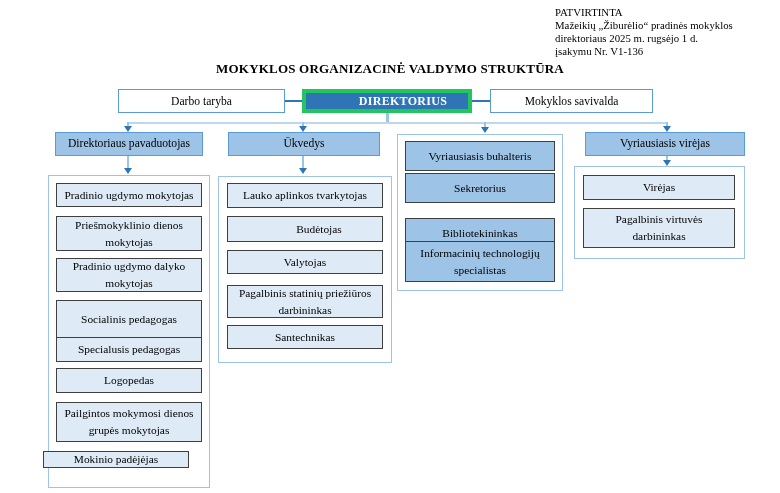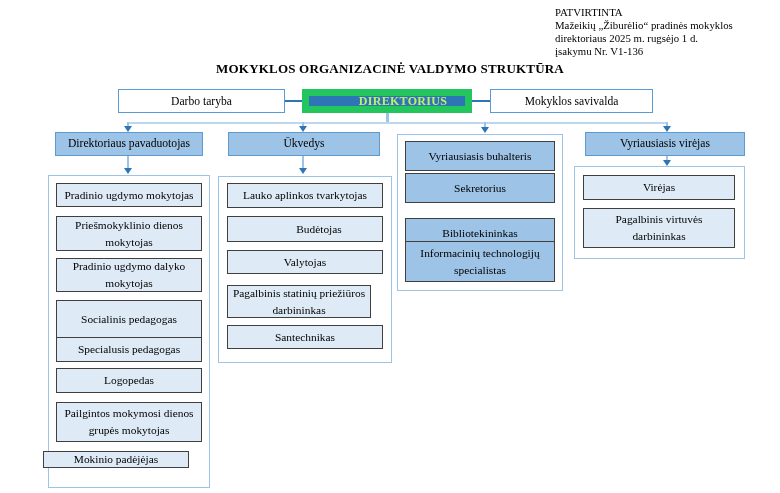--- a/index.html
+++ b/index.html
@@ -6,22 +6,22 @@
   #canvas{
     position:relative;width:780px;height:493px;background:#ffffff;
     font-family:"Liberation Serif", serif;color:#000;overflow:hidden;
   }
   .abs{position:absolute;box-sizing:border-box;}
   .approval{font-size:10.8px;line-height:1.2;white-space:nowrap;}
   .page-title{left:0;top:61px;width:780px;text-align:center;font-weight:bold;
     font-size:13px;letter-spacing:.2px;}
   .flexc{display:flex;align-items:center;justify-content:center;text-align:center;}
   .whitebox{background:#fff;border:1px solid #5B9BD5;font-size:11.6px;}
-  .director{background:#2E75B6;border:7px solid #22c55e;font-weight:bold;
-    font-size:12px;letter-spacing:.3px;color:#bef264;padding-left:32px;}
+  .director{background:#2E75B6;border:4px solid #22c55e;font-weight:bold;
+    font-size:12px;letter-spacing:.3px;color:#ffffff;padding-left:32px;}
   .hdr{background:#9DC3E6;border:1px solid #5B9BD5;font-size:11.6px;line-height:1.25;}
   .containerbox{background:#fff;border:1.5px solid #9DC3E6;}
   .item{background:#DEEBF7;border:1.2px solid #3F3F3F;font-size:11.4px;line-height:1.45;padding:1px 4px;}
   .item-med{background:#9DC3E6;border:1.2px solid #3F3F3F;font-size:11.4px;line-height:1.45;padding:14px 4px;}
   .hline{background:#2E75B6;height:1.5px;}
   .hline-pale{background:#BDD7EE;height:2px;}
   .vline{background:#9DC3E6;width:2px;}
   .vstub{background:#9DC3E6;width:3px;}
   .arrow-down{width:0;height:0;border-left:4px solid transparent;
     border-right:4px solid transparent;border-top:6px solid #2E75B6;}
@@ -77,21 +77,21 @@
   <div class="abs flexc item" style="left:56px;top:300px;width:146px;height:38px;font-family:Liberation Serif, serif;">Socialinis pedagogas</div>
   <div class="abs flexc item" style="left:56px;top:337px;width:146px;height:25px;">Specialusis pedagogas</div>
   <div class="abs flexc item" style="left:56px;top:368px;width:146px;height:25px;">Logopedas</div>
   <div class="abs flexc item" style="left:56px;top:402px;width:146px;height:40px;">Pailgintos mokymosi dienos grupės mokytojas</div>
   <div class="abs flexc item" style="left:43px;top:451px;width:146px;height:17px;">Mokinio padėjėjas</div>
 
   <div class="abs containerbox" style="left:218px;top:176px;width:174px;height:187px;"></div>
   <div class="abs flexc item" style="left:227px;top:183px;width:156px;height:25px;">Lauko aplinkos tvarkytojas</div>
   <div class="abs flexc item" style="left:227px;top:216px;width:156px;height:26px;padding-left:32px;">Budėtojas</div>
   <div class="abs flexc item" style="left:227px;top:250px;width:156px;height:24px;">Valytojas</div>
-  <div class="abs flexc item" style="left:227px;top:285px;width:144px;height:33px;">Pagalbinis statinių priežiūros darbininkas</div>
+  <div class="abs flexc item" style="left:227px;top:285px;width:156px;height:33px;">Pagalbinis statinių priežiūros darbininkas</div>
   <div class="abs flexc item" style="left:227px;top:325px;width:156px;height:24px;">Santechnikas</div>
 
   <div class="abs containerbox" style="left:397px;top:134px;width:166px;height:157px;"></div>
   <div class="abs flexc item-med" style="left:405px;top:141px;width:150px;height:24px;">Vyriausiasis buhalteris</div>
   <div class="abs flexc item-med" style="left:405px;top:173px;width:150px;height:25px;">Sekretorius</div>
   <div class="abs flexc item-med" style="left:405px;top:218px;width:150px;height:25px;">Bibliotekininkas</div>
   <div class="abs flexc item-med" style="left:405px;top:241px;width:150px;height:41px;">Informacinių technologijų specialistas</div>
 
   <div class="abs containerbox" style="left:574px;top:166px;width:171px;height:93px;"></div>
   <div class="abs flexc item" style="left:583px;top:175px;width:152px;height:25px;">Virėjas</div>

